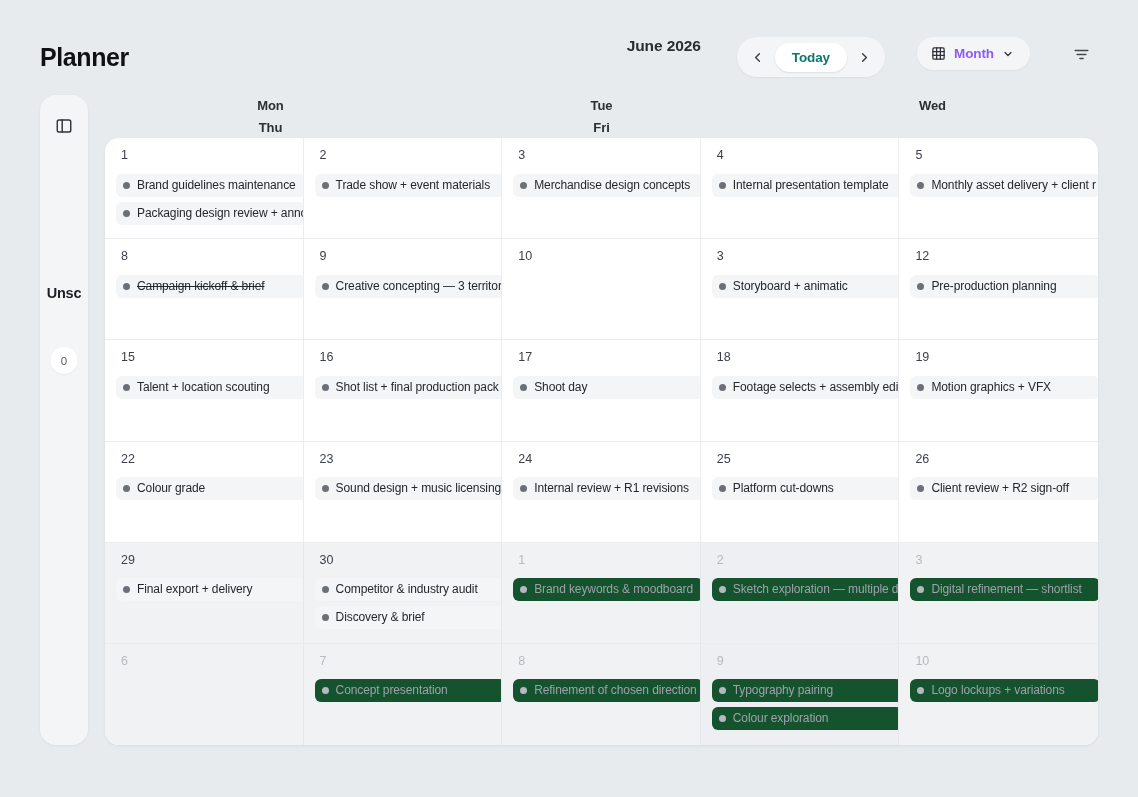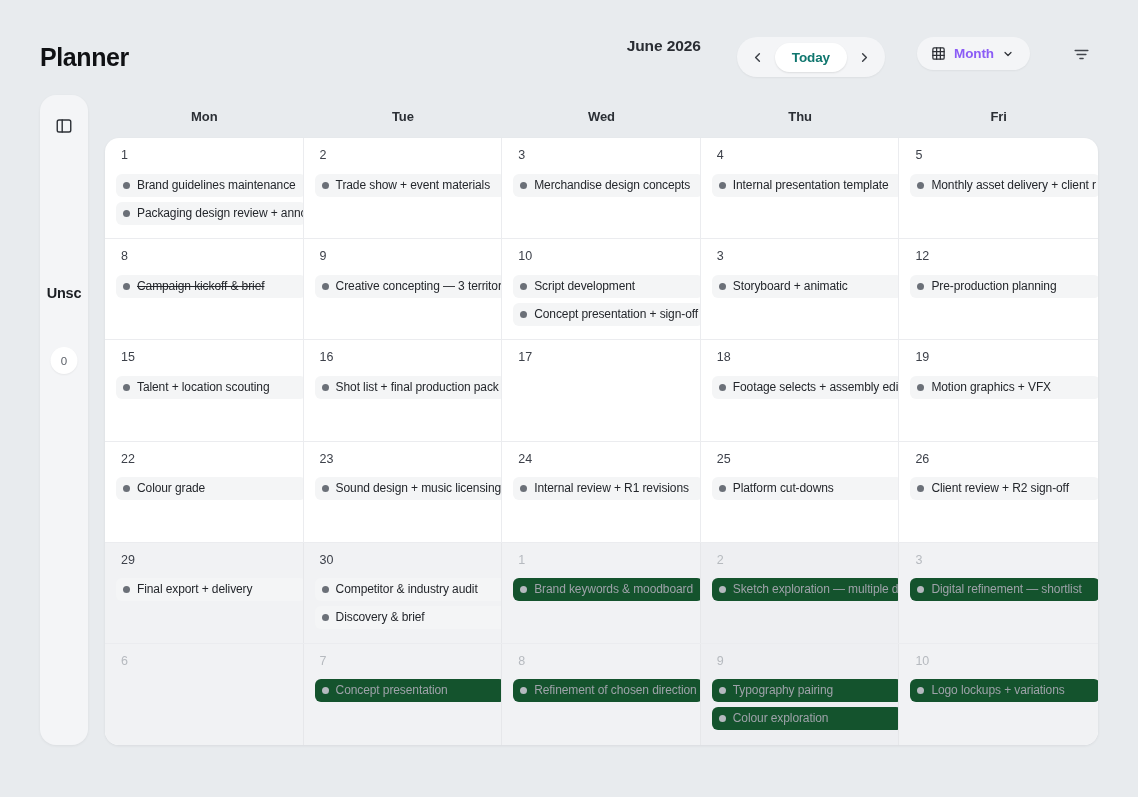--- a/index.html
+++ b/index.html
@@ -194,21 +194,21 @@
   .calendar {
     position: absolute;
     left: 105px;
     top: 95px;
     width: 993px;
     height: 650px;
   }
 
   .weekday-row {
     display: grid;
-    grid-template-columns: repeat(5, 1fr);
+    grid-template-columns: repeat(3, 1fr);
     height: 43px;
     align-items: center;
   }
 
   .weekday {
     text-align: center;
     font-size: 13px;
     font-weight: 600;
     color: #2b2f35;
     letter-spacing: -0.1px;
@@ -444,30 +444,20 @@
             <div class="day-num">9</div>
             <div class="events">
               <div class="event">
                 <span class="event-dot"></span>
                 <span class="event-title">Creative concepting — 3 territor</span>
               </div>
             </div>
           </div>
           <div class="day-cell">
             <div class="day-num">10</div>
-            <div class="events">
-              <div class="event">
-                <span class="event-dot"></span>
-                <span class="event-title">Script development</span>
-              </div>
-              <div class="event">
-                <span class="event-dot"></span>
-                <span class="event-title">Concept presentation + sign-off</span>
-              </div>
-            </div>
           </div>
           <div class="day-cell today-col">
             <div class="day-num">3</div>
             <div class="events">
               <div class="event">
                 <span class="event-dot"></span>
                 <span class="event-title">Storyboard + animatic</span>
               </div>
             </div>
           </div>
@@ -495,20 +485,26 @@
             <div class="day-num">16</div>
             <div class="events">
               <div class="event">
                 <span class="event-dot"></span>
                 <span class="event-title">Shot list + final production pack</span>
               </div>
             </div>
           </div>
           <div class="day-cell">
             <div class="day-num">17</div>
+            <div class="events">
+              <div class="event">
+                <span class="event-dot"></span>
+                <span class="event-title">Shoot day</span>
+              </div>
+            </div>
           </div>
           <div class="day-cell today-col">
             <div class="day-num">18</div>
             <div class="events">
               <div class="event">
                 <span class="event-dot"></span>
                 <span class="event-title">Footage selects + assembly edi</span>
               </div>
             </div>
           </div>

